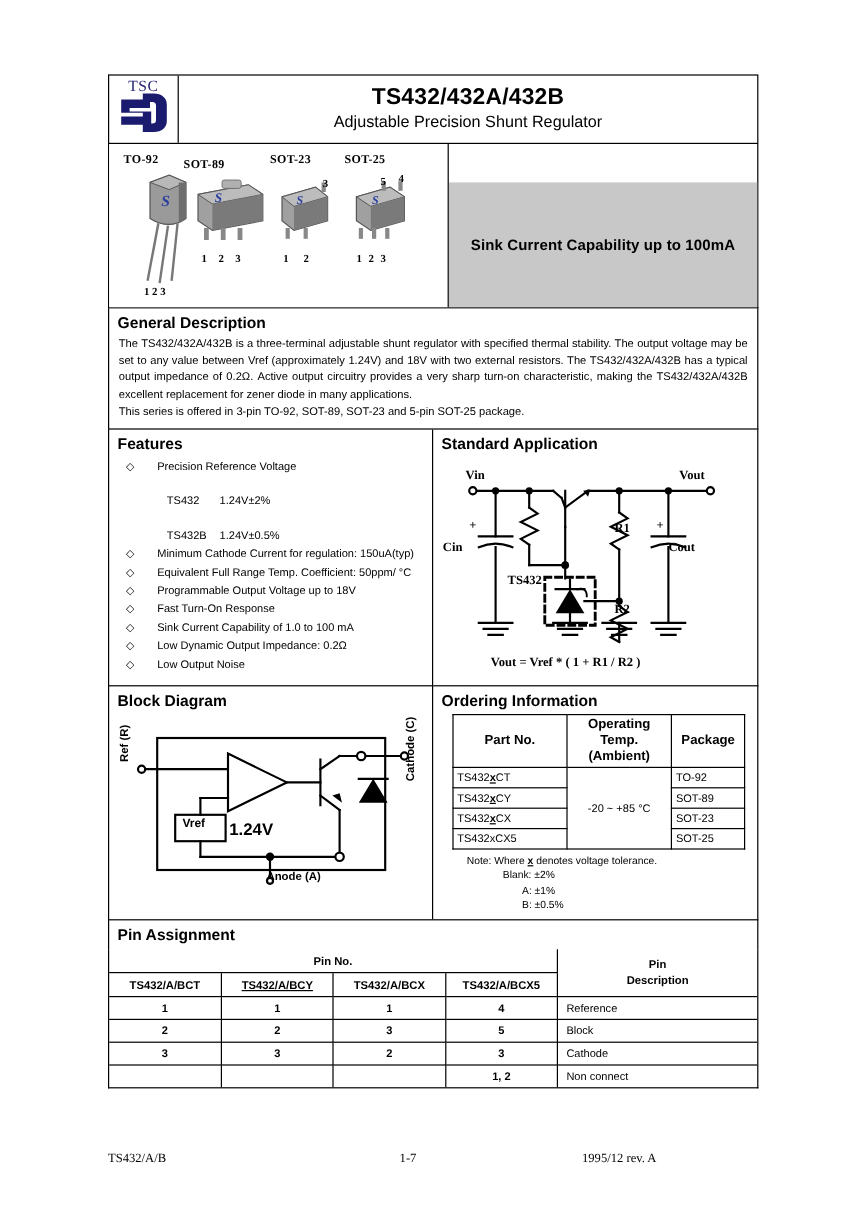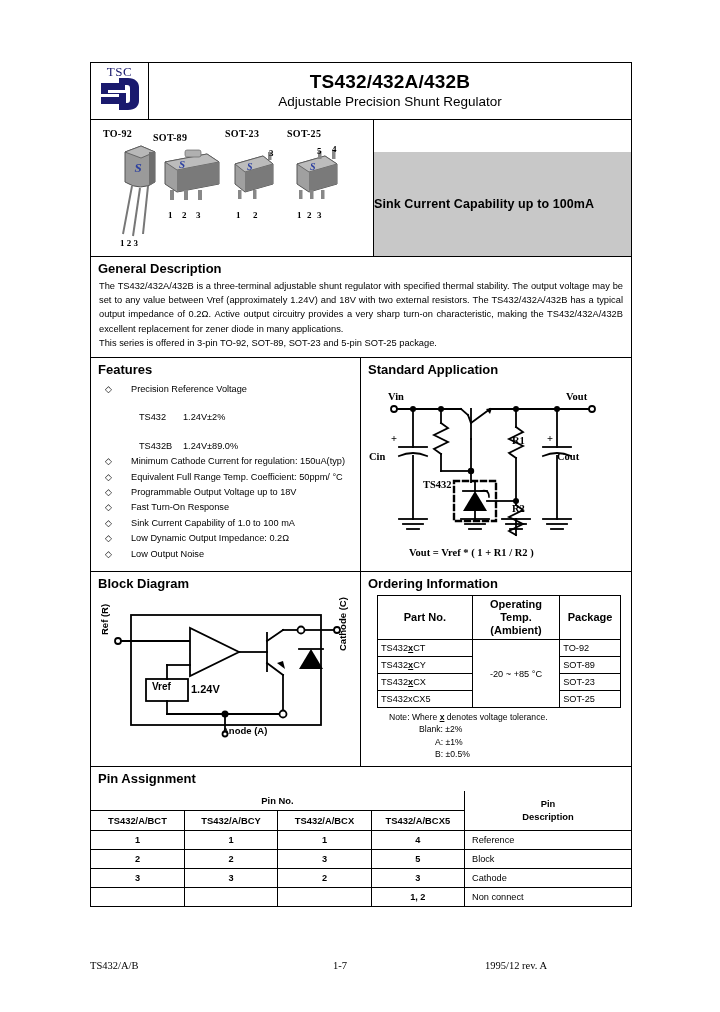--- a/index.html
+++ b/index.html
@@ -86,20 +86,21 @@
     border-right: 1.5px solid #000;
     box-sizing: border-box;
     position: relative;
     background: #fff;
   }
   .pkg-right {
     flex: 1;
     background: #c8c8c8;
     display: flex;
     align-items: center;
+    justify-content: center;
     box-sizing: border-box;
     margin-top: 32px;
   }
   .pkg-right-text {
     font-size: 12.5px;
     font-weight: bold;
     color: #000;
     text-align: center;
     letter-spacing: 0.1px;
   }
@@ -400,21 +401,21 @@
       <div class="sec-title">Features</div>
       <ul class="feat-list">
         <li>
           <span class="dia">◇</span>
           <span>Precision Reference Voltage</span>
         </li>
         <div class="feat-sub">
           <span class="code">TS432</span><span>1.24V±2%</span>
         </div>
         <div class="feat-sub">
-          <span class="code">TS432B</span><span>1.24V±89.0%</span>
+          <span class="code">TS432B</span><span>1.24V±0.5%</span>
         </div>
         <li>
           <span class="dia">◇</span>
           <span>Minimum Cathode Current for regulation: 150uA(typ)</span>
         </li>
         <li>
           <span class="dia">◇</span>
           <span>Equivalent Full Range Temp. Coefficient: 50ppm/ °C</span>
         </li>
         <li>
@@ -532,21 +533,21 @@
 
   <div class="two-col">
 
     <div class="col-left" style="border-top:1.5px solid #000;">
       <div class="sec-title">Block Diagram</div>
       <div class="draw-wrap" style="height:148px;">
         <div class="lbl-sans" style="left:8px; top:42px; transform:rotate(-90deg); transform-origin:left top;">Ref (R)</div>
         <div class="lbl-sans" style="left:246px; top:58px; transform:rotate(-90deg); transform-origin:left top;">Cathode (C)</div>
         <div class="lbl-sans" style="left:131px; top:132px;">Anode (A)</div>
         <div class="lbl-sans" style="left:61px; top:88px; font-size:10px;">Vref</div>
-        <div class="lbl-sans" style="left:100px; top:90px; font-size:11px;">1.24V</div>
+        <div class="lbl-sans" style="left:100px; top:90px; font-size:14px;">1.24V</div>
         <div class="lbl-sans" style="left:101px; top:44px; font-size:8px;">+</div>
         <div class="lbl-sans" style="left:101px; top:68px; font-size:8px;">-</div>
 
         <svg style="position:absolute; left:0; top:0;" width="268" height="148" viewBox="0 0 268 148">
           <g stroke="#000" stroke-width="1.8" fill="none" stroke-linecap="square">
 
             <rect x="40" y="22" width="190" height="110" stroke-width="1.8"></rect>
 
             <circle cx="27" cy="48" r="3" fill="#fff"></circle>
             <line x1="30" y1="48" x2="99" y2="48"></line>
@@ -639,21 +640,21 @@
       <thead>
         <tr>
           <th colspan="4" style="border-left:none; border-top:none;">Pin No.</th>
           <th rowspan="2" style="width:30%; border-right:none; border-top:none;">
             <span>Pin</span><br>
             <span>Description</span>
           </th>
         </tr>
         <tr>
           <th style="width:17.5%; border-left:none;">TS432/A/BCT</th>
-          <th style="width:17.5%;">TS432/A/BCY</th>
+          <th style="width:17.5%;text-decoration:underline;">TS432/A/BCY</th>
           <th style="width:17.5%;">TS432/A/BCX</th>
           <th style="width:17.5%;">TS432/A/BCX5</th>
         </tr>
       </thead>
       <tbody>
         <tr>
           <td style="border-left:none;">1</td>
           <td>1</td>
           <td>1</td>
           <td>4</td>

